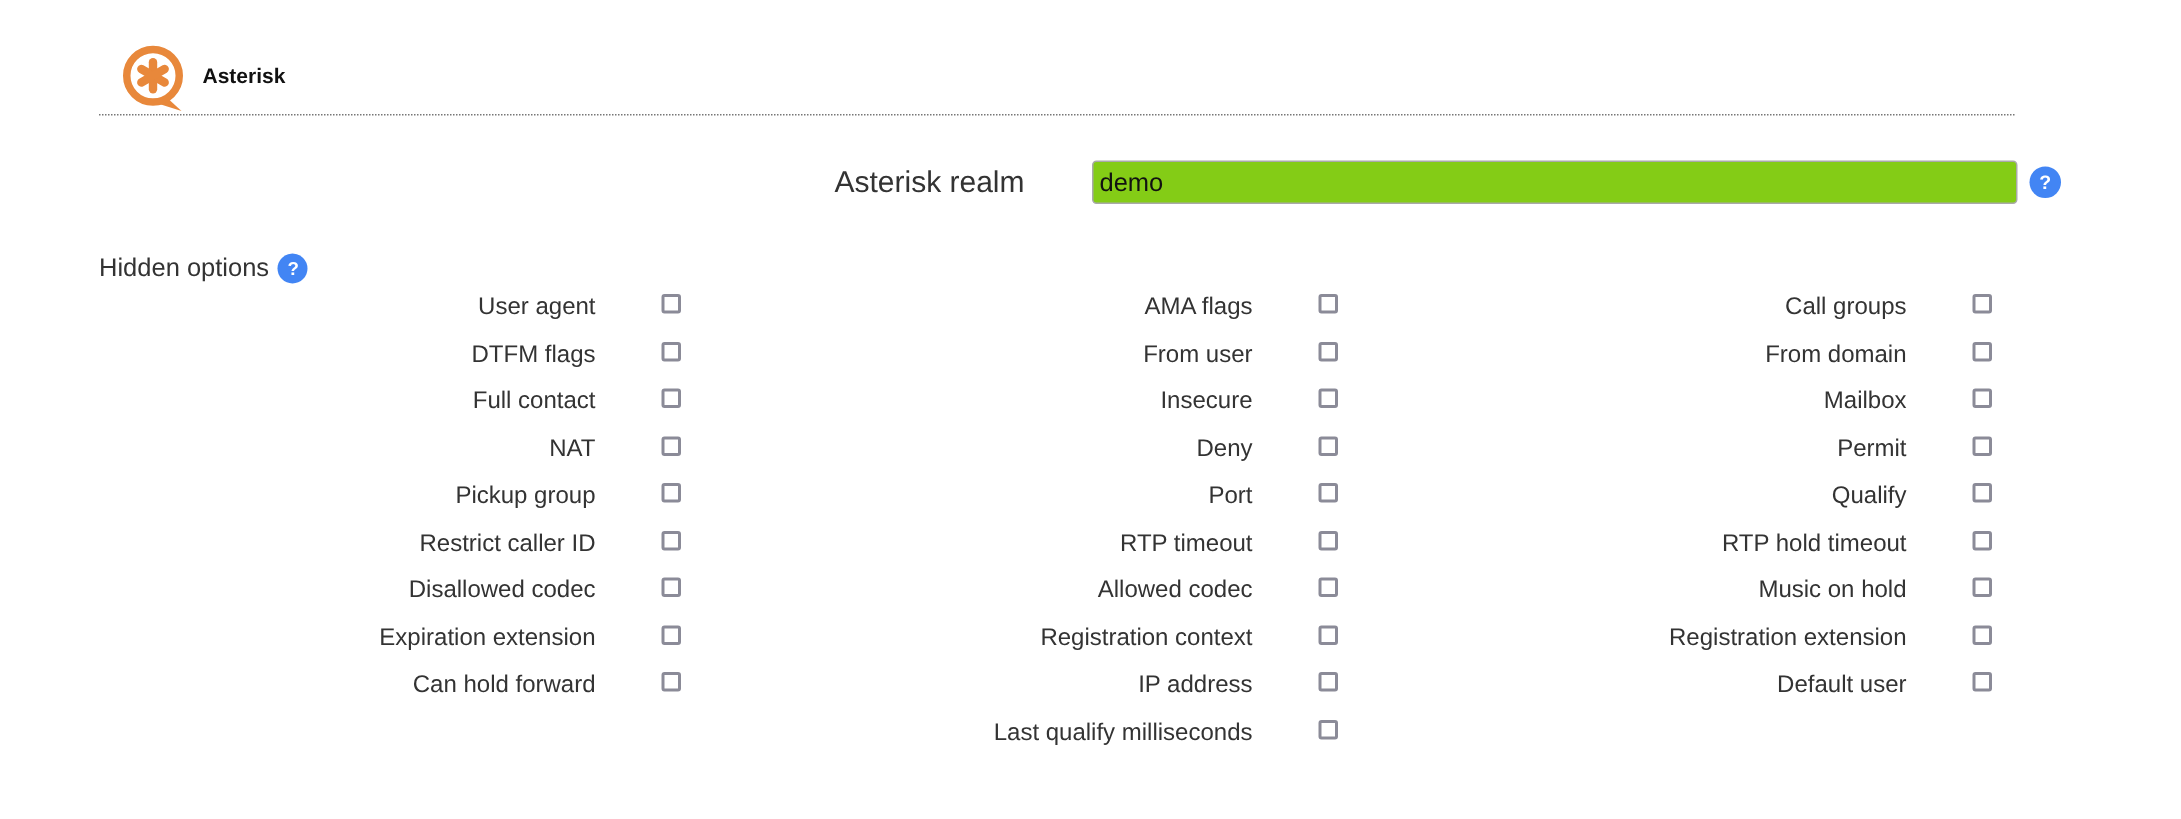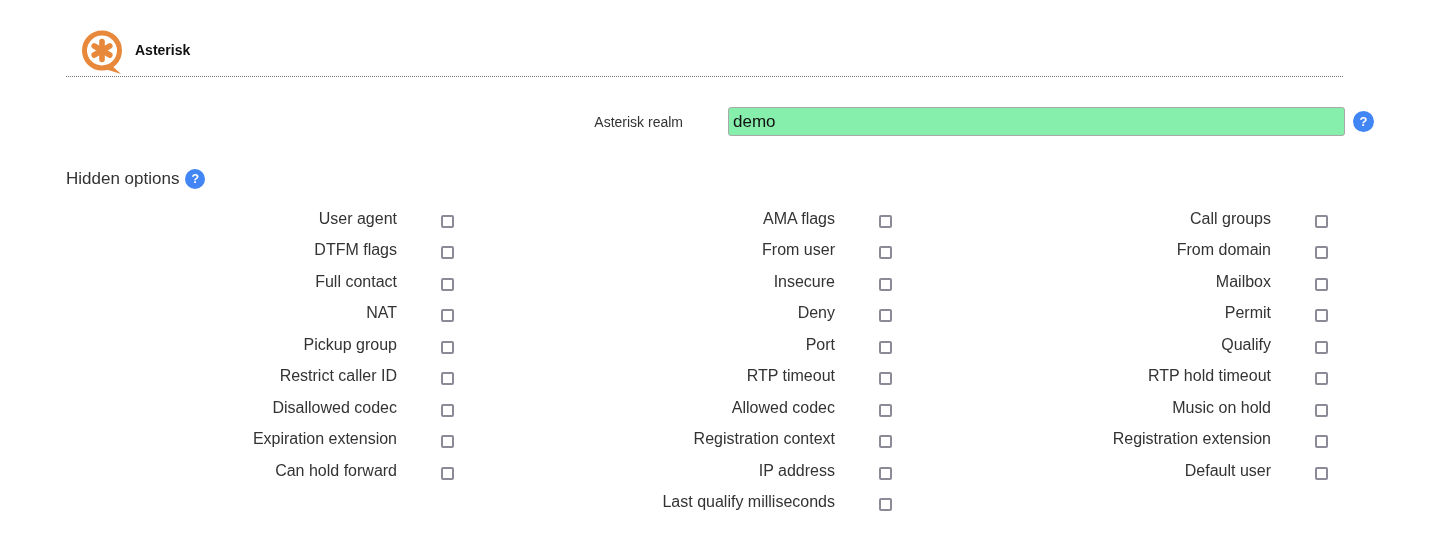--- a/index.html
+++ b/index.html
@@ -15,27 +15,27 @@
     font-size: 14px; font-weight: bold; color: #111;
   }
   .divider {
     position: absolute; left: 66px; top: 76px; width: 1277px; height: 0;
     border-top: 1px dotted #777;
   }
 
   
   .realm-label {
     position: absolute; left: 0; top: 107px; width: 683px; height: 30px;
-    line-height: 30px; text-align: right; font-size: 14px; color: #333;
+    line-height: 30px; text-align: right; font-size: 20px; color: #333;
   }
   .realm-input {
     position: absolute; left: 728px; top: 107px; width: 617px; height: 29px;
     box-sizing: border-box; border: 1px solid #a9a9a9; border-radius: 3px;
     font-family: "Liberation Sans", sans-serif; font-size: 17px; color: #111;
-    padding: 2px 4px; outline: none; background: #86efac;
+    padding: 2px 4px; outline: none; background: #84cc16;
   }
   .help-badge {
     position: absolute; width: 21px; height: 21px; border-radius: 50%;
     background: #4285F4; color: #fff; font-size: 13px; font-weight: bold;
     display: flex; align-items: center; justify-content: center; cursor: pointer;
     user-select: none;
   }
   .help-realm { left: 1353px; top: 111px; }
 
   
@@ -44,21 +44,21 @@
   .help-inline {
     position: static; margin-left: 6px; width: 20px; height: 20px; font-size: 12.5px;
   }
 
   
   .opt-col { position: absolute; top: 196px; display: flex; flex-direction: column; }
   .opt-col-1 { left: 0;     width: 454px; }
   .opt-col-2 { left: 454px; width: 438px; }
   .opt-col-3 { left: 891px; width: 437px; }
   .cell {
-    height: 31.55px; display: flex; align-items: flex-end; justify-content: flex-end;
+    height: 31.55px; display: flex; align-items: flex-start; justify-content: flex-end;
   }
   .lbl { font-size: 16px; color: #333; white-space: nowrap; }
   .cb {
     appearance: none; -webkit-appearance: none;
     width: 13px; height: 13px; margin: 0 0 0 44px;
     border: 2px solid #8b8b98; border-radius: 2px; background: #fff;
     cursor: pointer; flex: 0 0 auto;
   }
 </style>
 </head>

